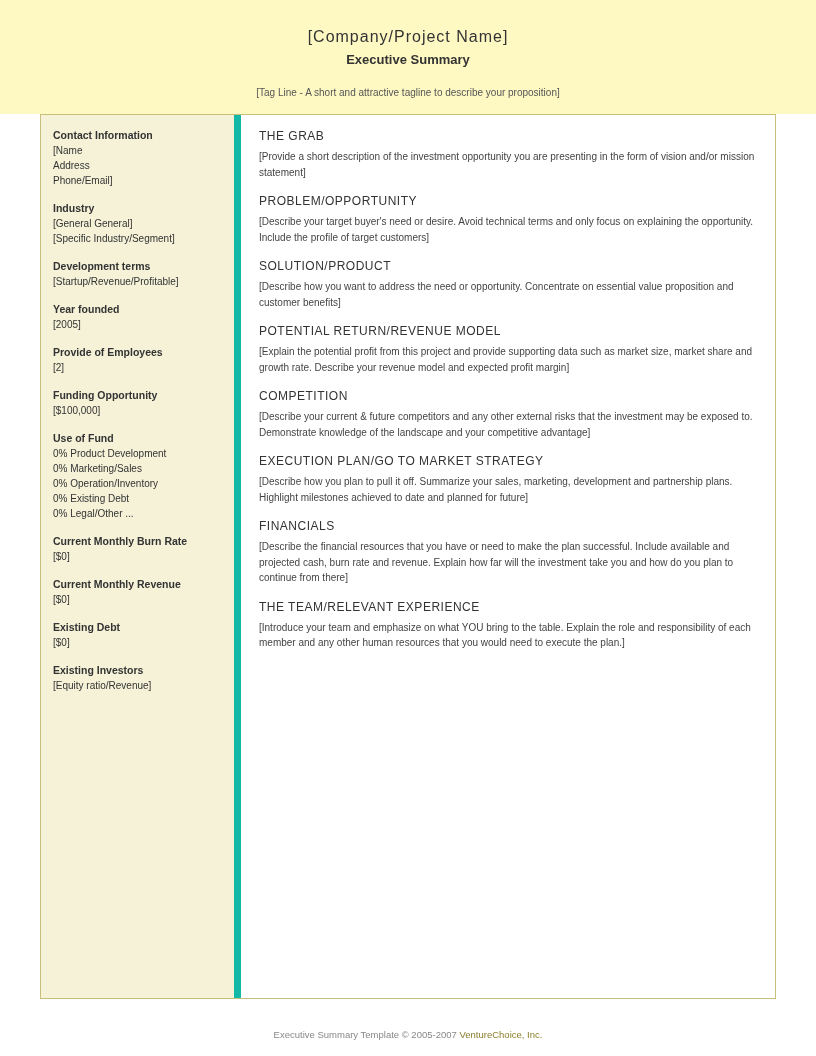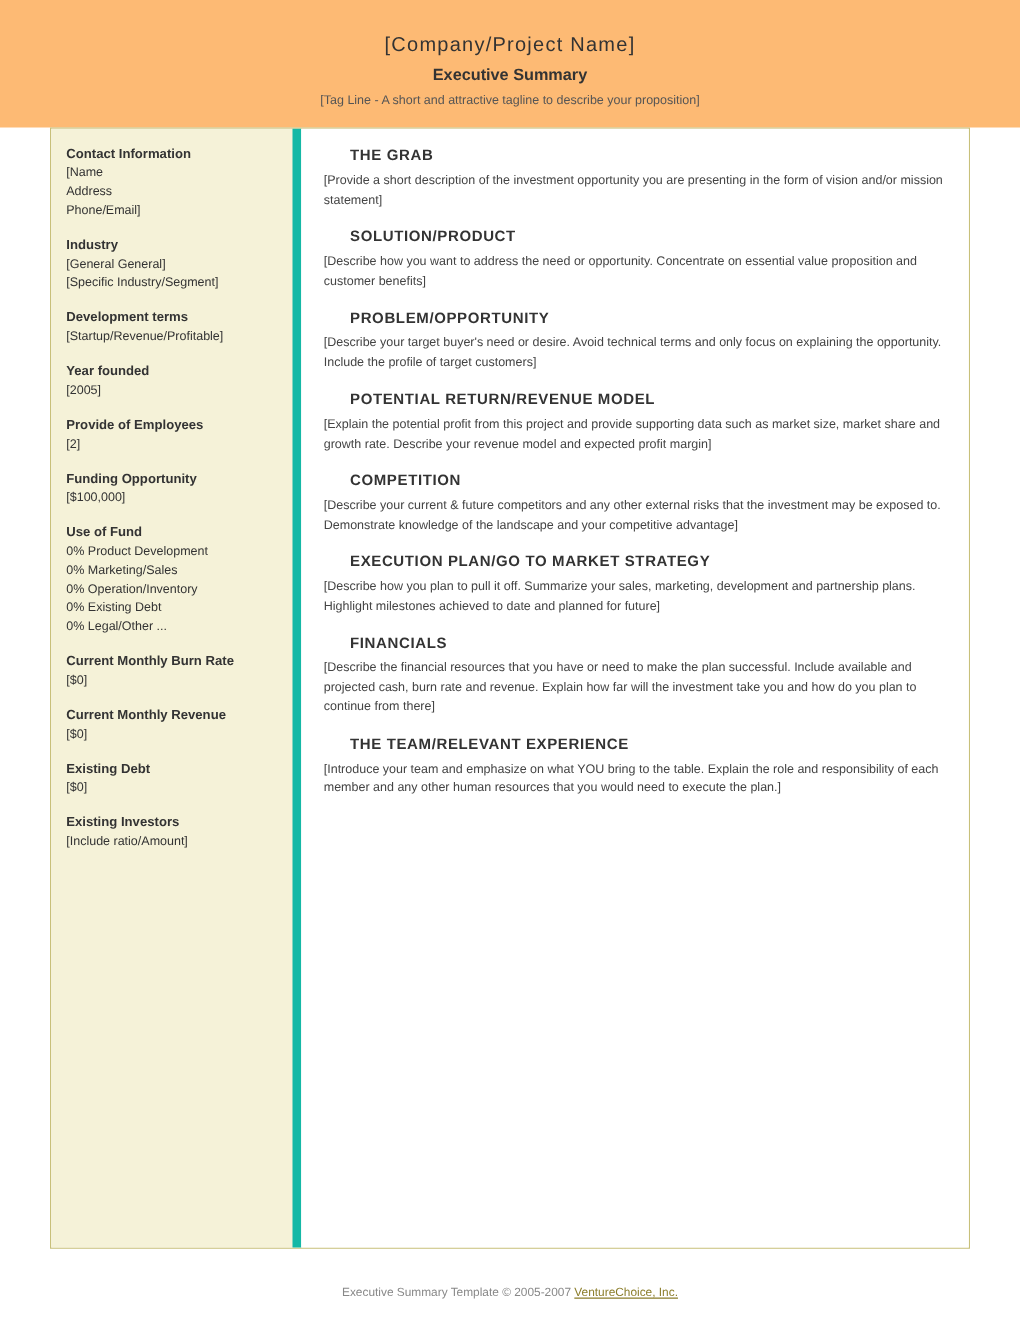--- a/index.html
+++ b/index.html
@@ -21,41 +21,41 @@
       width: 816px;
       min-height: 1056px;
       background: #fff;
       display: flex;
       flex-direction: column;
     }
 
     .header {
       text-align: center;
       padding: 28px 40px 16px 40px;
-      background: #fdba74;
+      background: #fef9c3;
     }
 
     .header-title {
       font-size: 16px;
       font-weight: normal;
       color: #333;
       letter-spacing: 1px;
     }
 
     .header-subtitle {
       font-size: 13px;
       font-weight: bold;
       color: #333;
       margin-top: 6px;
     }
 
     .header-tagline {
       font-size: 10px;
       color: #555;
-      margin-top: 8px;
+      margin-top: 20px;
     }
 
     .main-content {
       display: flex;
       flex: 1;
       border: 1px solid #c8c07a;
       margin: 0 40px 20px 40px;
     }
 
     .left-panel {
@@ -88,44 +88,42 @@
       color: #333;
       line-height: 1.5;
     }
 
     .right-section {
       margin-bottom: 14px;
     }
 
     .right-heading {
       font-size: 12px;
-      font-weight: bold;
+      font-weight: normal;
       color: #333;
       text-transform: uppercase;
       letter-spacing: 0.5px;
       margin-bottom: 6px;
-      margin-left: 21px;
     }
 
     .right-body {
       font-size: 10px;
       color: #444;
       line-height: 1.55;
     }
 
     .footer {
       text-align: center;
       padding: 10px 40px 16px 40px;
       font-size: 9.5px;
       color: #888;
     }
 
     .footer-link {
       color: #8b7d2a;
-      text-decoration: underline;
     }
   </style>
 </head>
 <body>
 
 <div class="page">
 
   <div class="header">
     <div class="header-title">[Company/Project Name]</div>
     <div class="header-subtitle">Executive Summary</div>
@@ -178,37 +176,37 @@
         <div class="left-section">
           <div class="left-label">Current Monthly Revenue</div>
           <div class="left-value">[$0]</div>
         </div>
         <div class="left-section">
           <div class="left-label">Existing Debt</div>
           <div class="left-value">[$0]</div>
         </div>
         <div class="left-section">
           <div class="left-label">Existing Investors</div>
-          <div class="left-value">[Include ratio/Amount]</div>
+          <div class="left-value">[Equity ratio/Revenue]</div>
         </div>
       </div>
 
     <div class="right-panel">
 
     <div class="right-section">
           <div class="right-heading">THE GRAB</div>
           <div class="right-body">[Provide a short description of the investment opportunity you are presenting in the form of vision and/or mission statement]</div>
         </div>
         <div class="right-section">
+          <div class="right-heading">PROBLEM/OPPORTUNITY</div>
+          <div class="right-body">[Describe your target buyer's need or desire. Avoid technical terms and only focus on explaining the opportunity. Include the profile of target customers]</div>
+        </div>
+        <div class="right-section">
           <div class="right-heading">SOLUTION/PRODUCT</div>
           <div class="right-body">[Describe how you want to address the need or opportunity. Concentrate on essential value proposition and customer benefits]</div>
-        </div>
-        <div class="right-section">
-          <div class="right-heading">PROBLEM/OPPORTUNITY</div>
-          <div class="right-body">[Describe your target buyer's need or desire. Avoid technical terms and only focus on explaining the opportunity. Include the profile of target customers]</div>
         </div>
         <div class="right-section">
           <div class="right-heading">POTENTIAL RETURN/REVENUE MODEL</div>
           <div class="right-body">[Explain the potential profit from this project and provide supporting data such as market size, market share and growth rate. Describe your revenue model and expected profit margin]</div>
         </div>
         <div class="right-section">
           <div class="right-heading">COMPETITION</div>
           <div class="right-body">[Describe your current &amp; future competitors and any other external risks that the investment may be exposed to. Demonstrate knowledge of the landscape and your competitive advantage]</div>
         </div>
         <div class="right-section">

